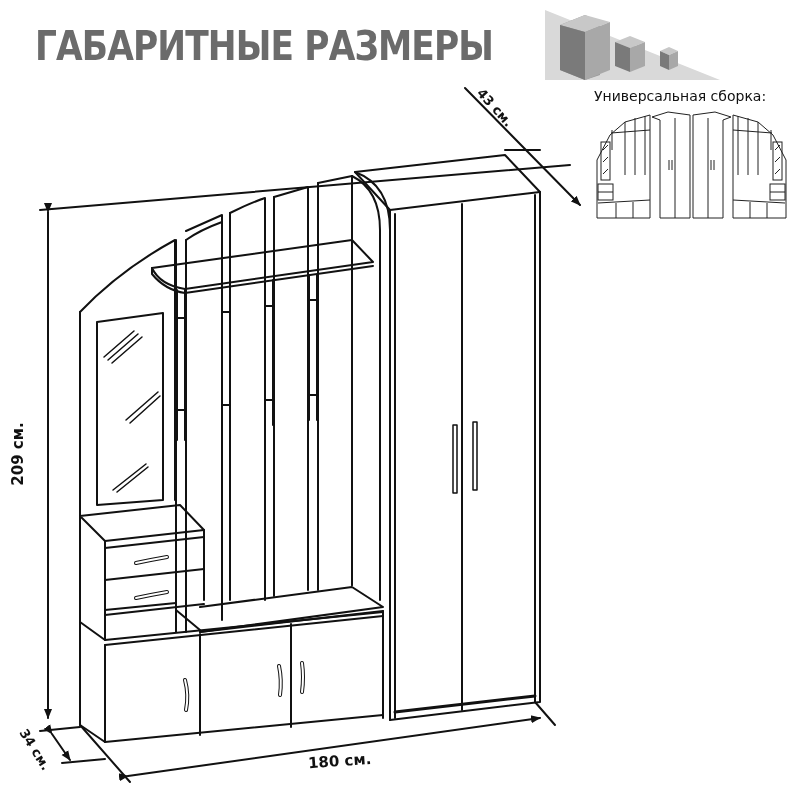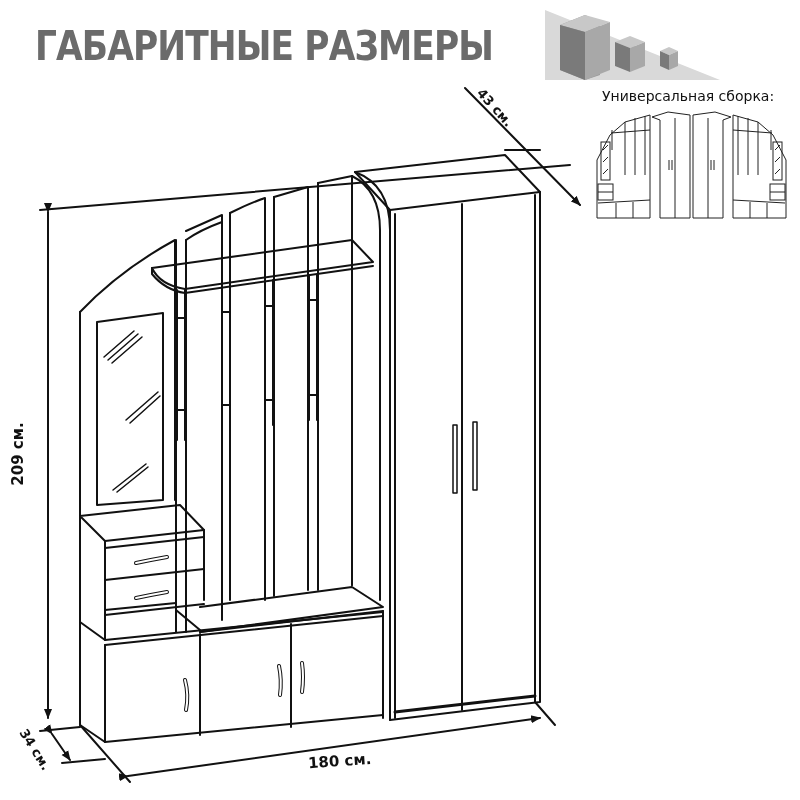--- a/index.html
+++ b/index.html
@@ -29,21 +29,20 @@
       line-height: 52px;
     }
     .subtitle {
       position: absolute;
       left: 594px;
       top: 88px;
       font-family: "DejaVu Sans", sans-serif;
       font-size: 14px;
       color: #111;
       white-space: nowrap;
-      margin-left: 8px;
     }
     .dim-label {
       position: absolute;
       font-family: "DejaVu Sans", sans-serif;
       font-weight: bold;
       font-size: 15px;
       color: #111;
       white-space: nowrap;
     }
     svg.layer {

